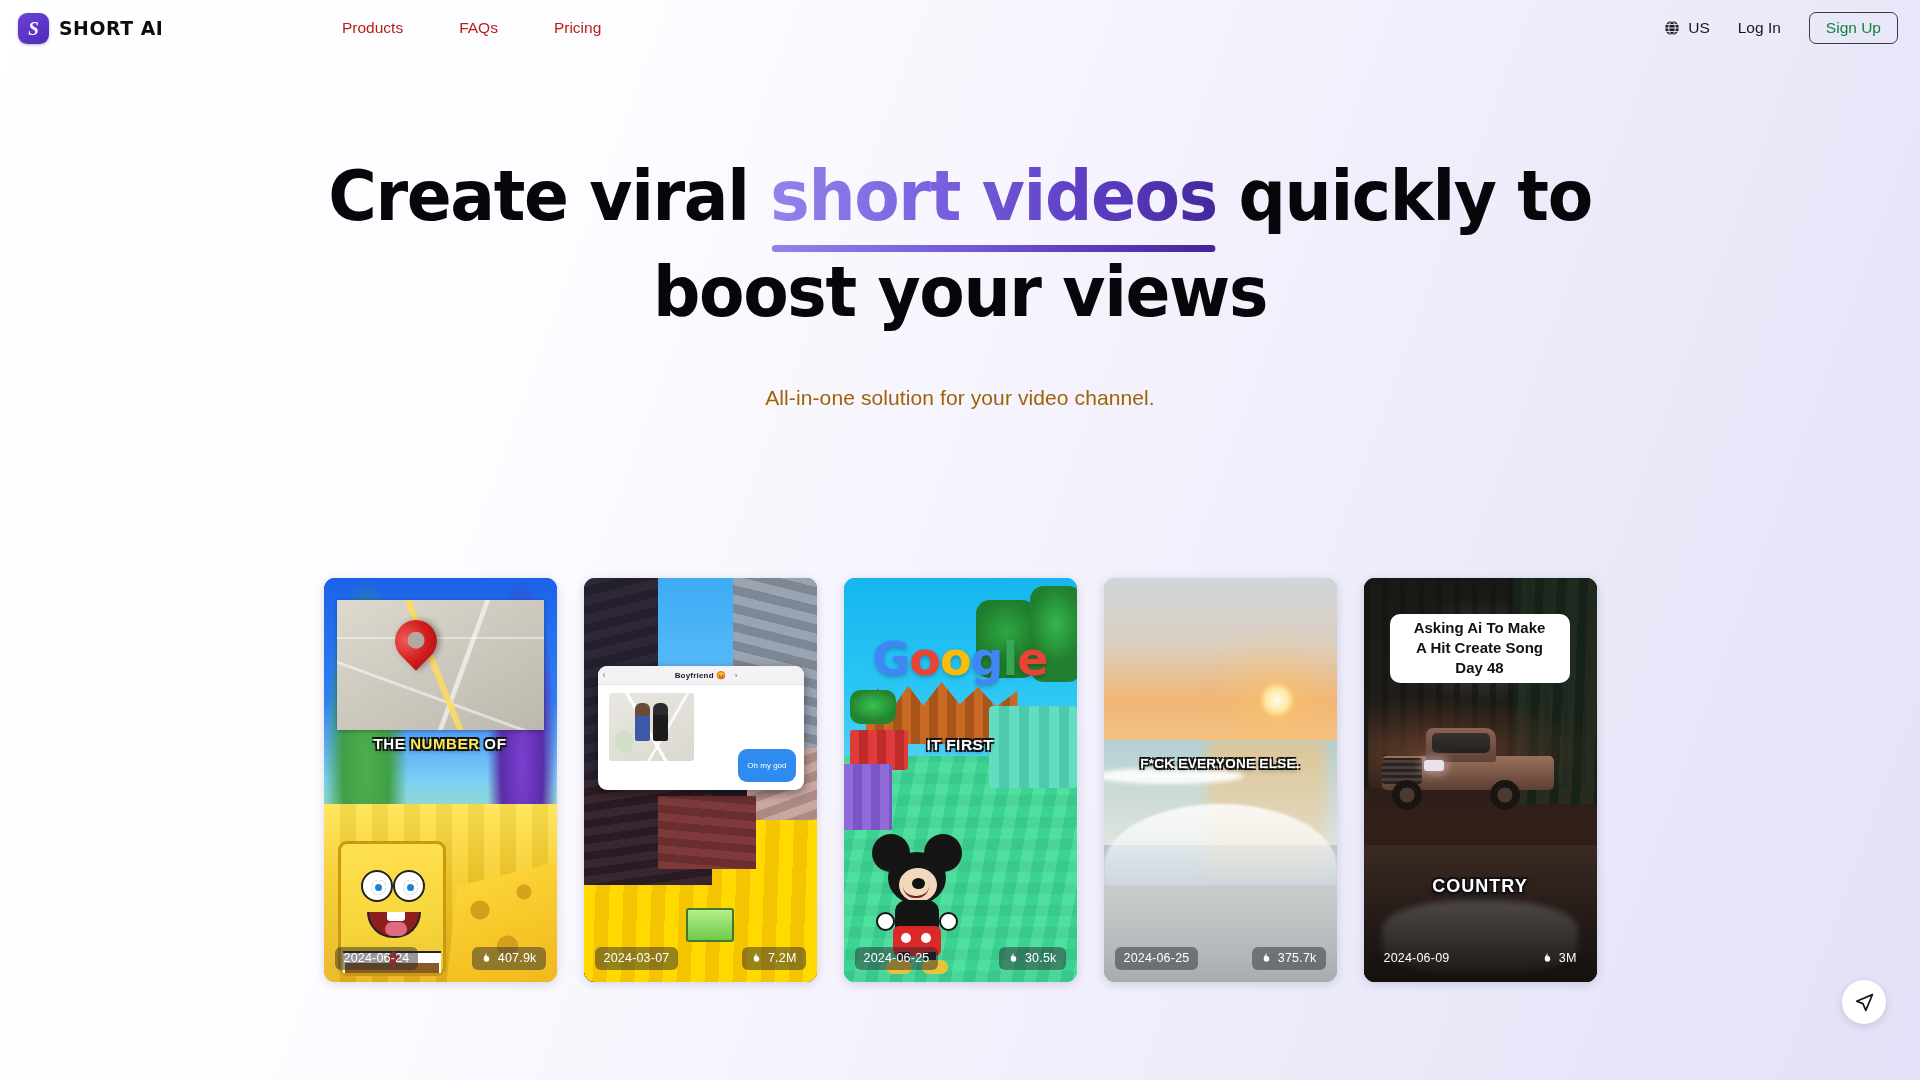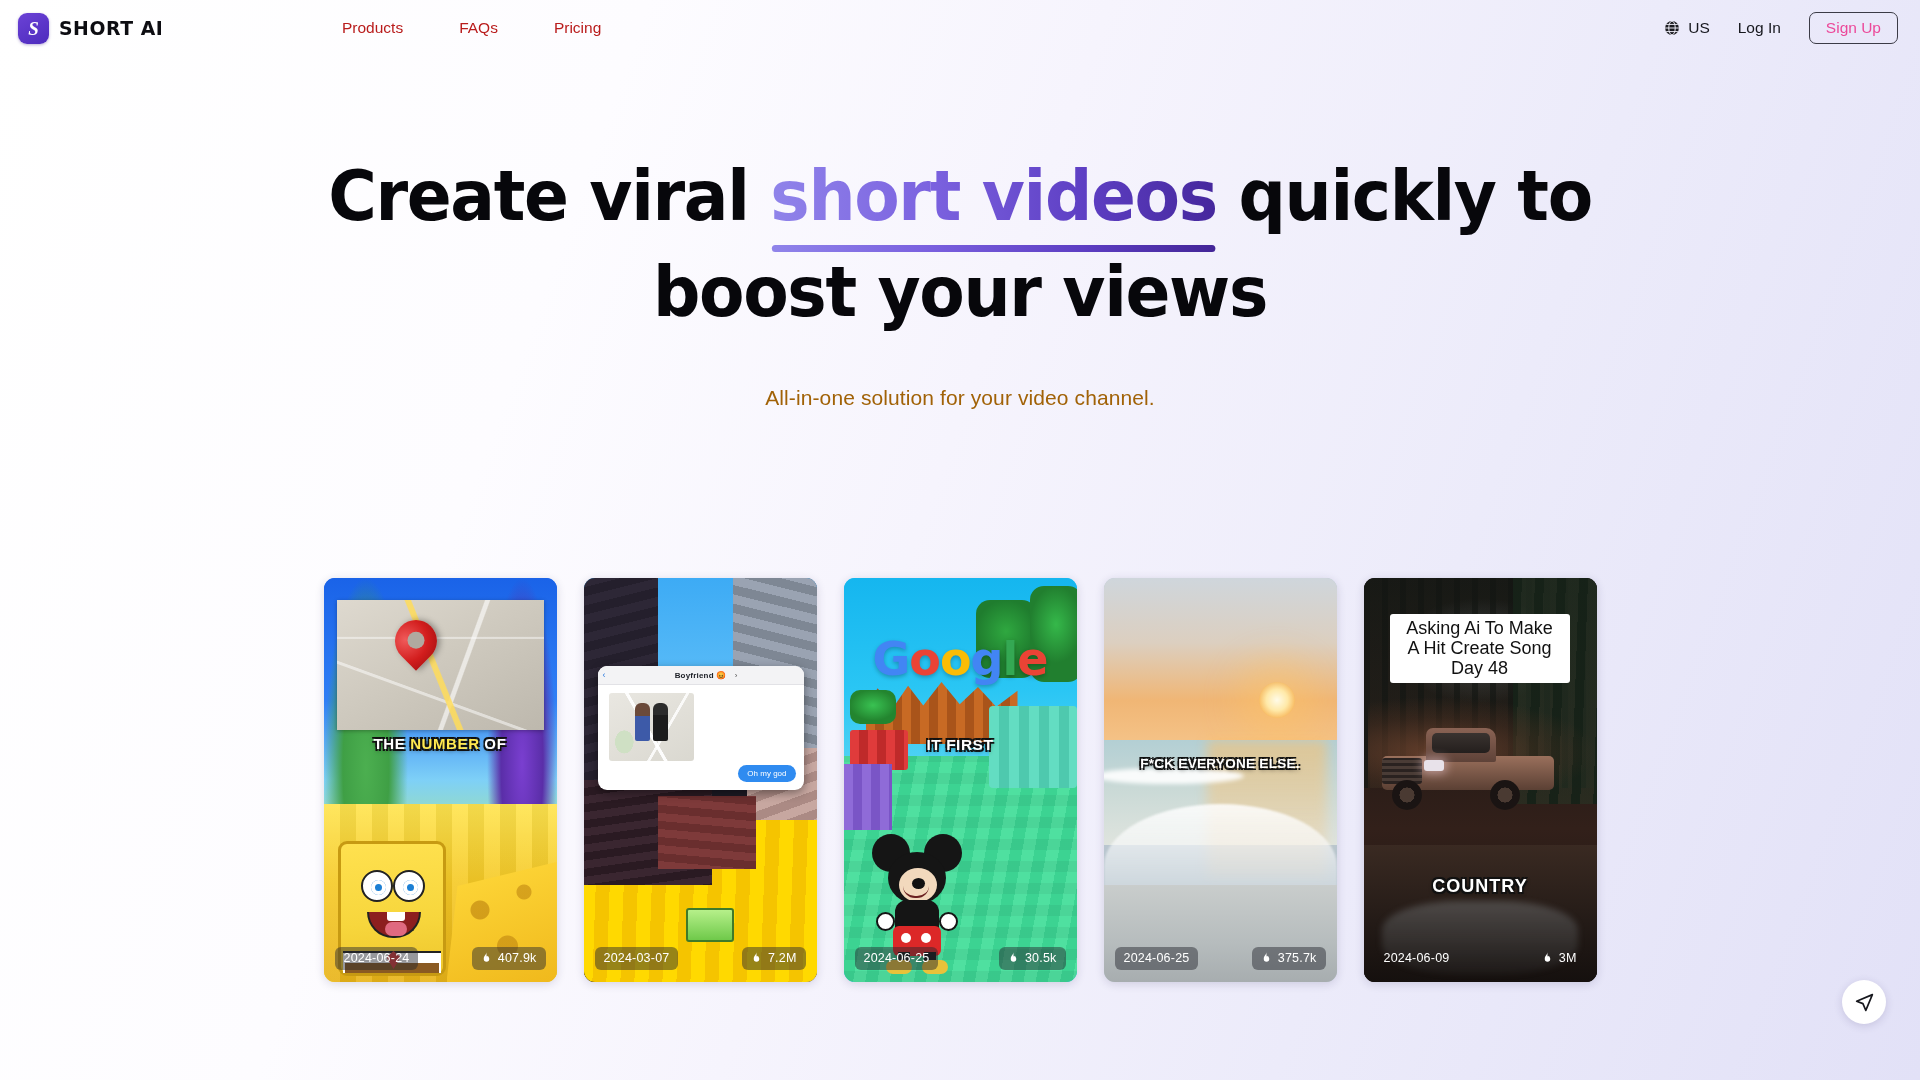--- a/index.html
+++ b/index.html
@@ -93,21 +93,21 @@
   .globe-icon { width: 18px; height: 18px; display: block; }
 
   .btn-login {
     font-size: 15.5px;
     color: #16171d;
     text-decoration: none;
     cursor: pointer;
   }
   .btn-signup {
     font-size: 15.5px;
-    color: #ec4899;
+    color: #15803d;
     background: transparent;
     border: 1px solid #3b3b46;
     border-radius: 7px;
     padding: 7px 16px 8px;
     cursor: pointer;
     font-family: "Liberation Sans", sans-serif;
     line-height: 1;
   }
 
   
@@ -323,21 +323,21 @@
   .c2-chat-img::before{content:"";position:absolute;inset:0;
     background:
       linear-gradient(60deg,transparent 44%,rgba(255,255,255,.95) 44.5%,rgba(255,255,255,.95) 47%,transparent 47.5%),
       linear-gradient(120deg,transparent 62%,rgba(255,255,255,.85) 62.4%,rgba(255,255,255,.85) 64.5%,transparent 65%),
       radial-gradient(closest-side at 18% 72%, #cfe0c4 0 60%, transparent 61%);}
   .c2-av1{position:absolute;left:26px;top:10px;width:15px;height:38px;
     background:linear-gradient(180deg,#6b4a3a 0 34%,#3d5aa8 34% 100%);border-radius:6px 6px 2px 2px;}
   .c2-av2{position:absolute;left:44px;top:10px;width:15px;height:38px;
     background:linear-gradient(180deg,#2b2b2b 0 32%,#1c1c1c 32% 100%);border-radius:6px 6px 2px 2px;}
   .c2-bubble{position:absolute;right:8px;bottom:8px;background:#2f8bf0;color:#fff;
-    font-size:8px;border-radius:9px;padding:4px 9px;}
+    font-size:8px;border-radius:9px;padding:12px 9px;}
 
   
   .c3 { background: #17bdf0; padding-left: 12px; }
   .c3-sky{position:absolute;left:0;right:0;top:0;height:46%;
     background:linear-gradient(180deg,#15b6ef 0%,#2ac6f4 60%,#4fd2f3 100%);}
   .c3-grass{position:absolute;left:0;right:0;bottom:0;height:56%;
     background: repeating-linear-gradient(100deg,#4fe0a0 0 12px,#3cd392 12px 24px);}
   .c3-grass::after{content:"";position:absolute;inset:0;
     background:repeating-linear-gradient(0deg,rgba(0,0,0,.05) 0 11px,transparent 11px 22px);}
   .c3-tree1{position:absolute;left:132px;top:22px;width:60px;height:78px;
@@ -428,22 +428,22 @@
     background:linear-gradient(180deg,#9a705c,#5b4034);border-radius:5px;}
   .c5-truck .grille{position:absolute;left:4px;top:30px;width:40px;height:26px;
     background:repeating-linear-gradient(0deg,#2a2220 0 3px,#4a3c36 3px 6px);border-radius:3px;}
   .c5-truck .lamp{position:absolute;left:46px;top:32px;width:20px;height:11px;
     background:#e8e2ea;border-radius:3px;box-shadow:0 0 10px 3px rgba(255,220,230,.45);}
   .c5-truck .wheel{position:absolute;top:52px;width:30px;height:30px;border-radius:50%;
     background:radial-gradient(circle,#4a3a32 0 35%,#1a1413 36% 100%);}
   .c5-truck .wheel.f{left:14px;} .c5-truck .wheel.r{left:112px;}
   .c5-title{
     position:absolute;left:26px;top:36px;width:180px;z-index:9;
-    background:#fff;color:#111;border-radius:3px;
-    font-size:18px;font-weight:normal;line-height:20px;text-align:center;
+    background:#fff;color:#111;border-radius:10px;
+    font-size:15px;font-weight:bold;line-height:20px;text-align:center;
     padding:4px 4px 5px;
   }
   .c5-cap{top:255px;font-size:18px;letter-spacing:1px;margin-top:43px;}
 
   
   .fab {
     position: absolute;
     right: 34px;
     bottom: 56px;
     width: 44px; height: 44px;

